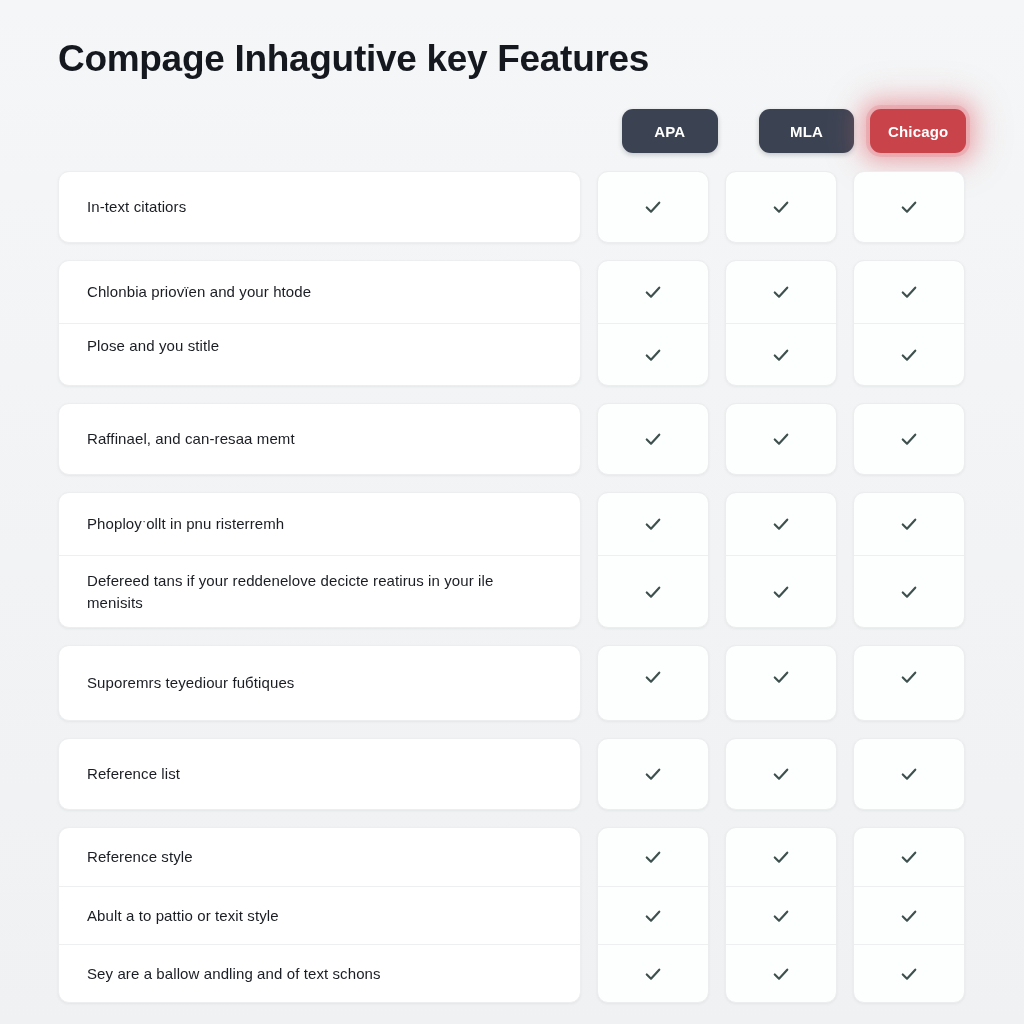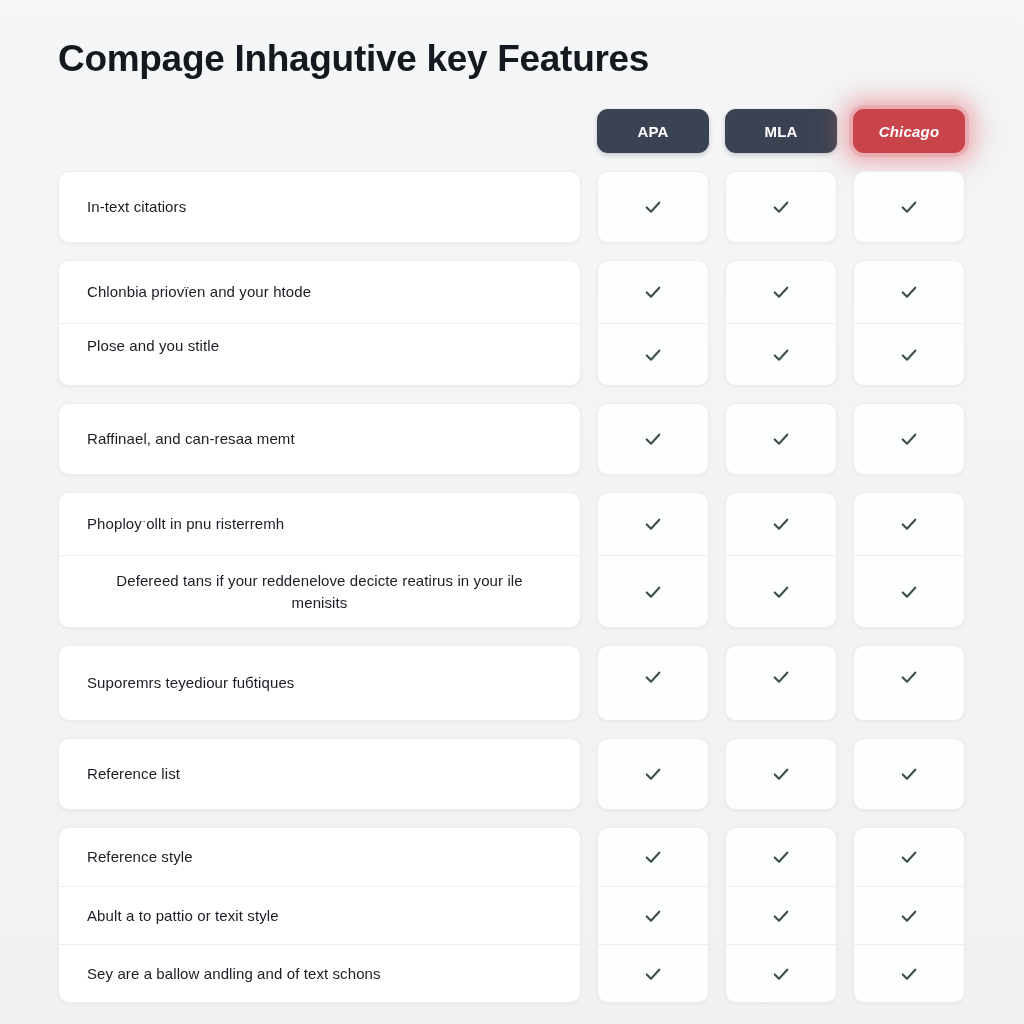--- a/index.html
+++ b/index.html
@@ -60,47 +60,46 @@
     font-weight: bold;
     letter-spacing: 0.2px;
     color: #ffffff;
     cursor: pointer;
     position: relative;
   }
 
   .style-btn.dark {
     background: #3b4353;
     box-shadow: 0 2px 5px rgba(30,38,52,0.22);
+    margin-left: 25px;
   }
 
   .style-btn.accent {
     background: #c9434b;
     box-shadow:
       0 0 0 4px rgba(224,96,104,0.20),
       0 0 18px 9px rgba(228,104,112,0.38),
       0 0 34px 16px rgba(231,120,128,0.20);
-    font-style: italic;
   }
 
   
   .grid {
     position: absolute;
     left: 58px;
     top: 171px;
     width: 908px;
     display: flex;
     flex-direction: column;
     gap: 17px;
   }
 
   .group {
     display: flex;
     gap: 16px;
     align-items: stretch;
-    text-align: center;
   }
 
   .label-card {
     width: 523px;
     background: #ffffff;
     border: 1px solid #eceef0;
     border-radius: 11px;
     box-shadow: 0 1px 3px rgba(24,34,48,0.055);
     overflow: hidden;
     display: flex;

